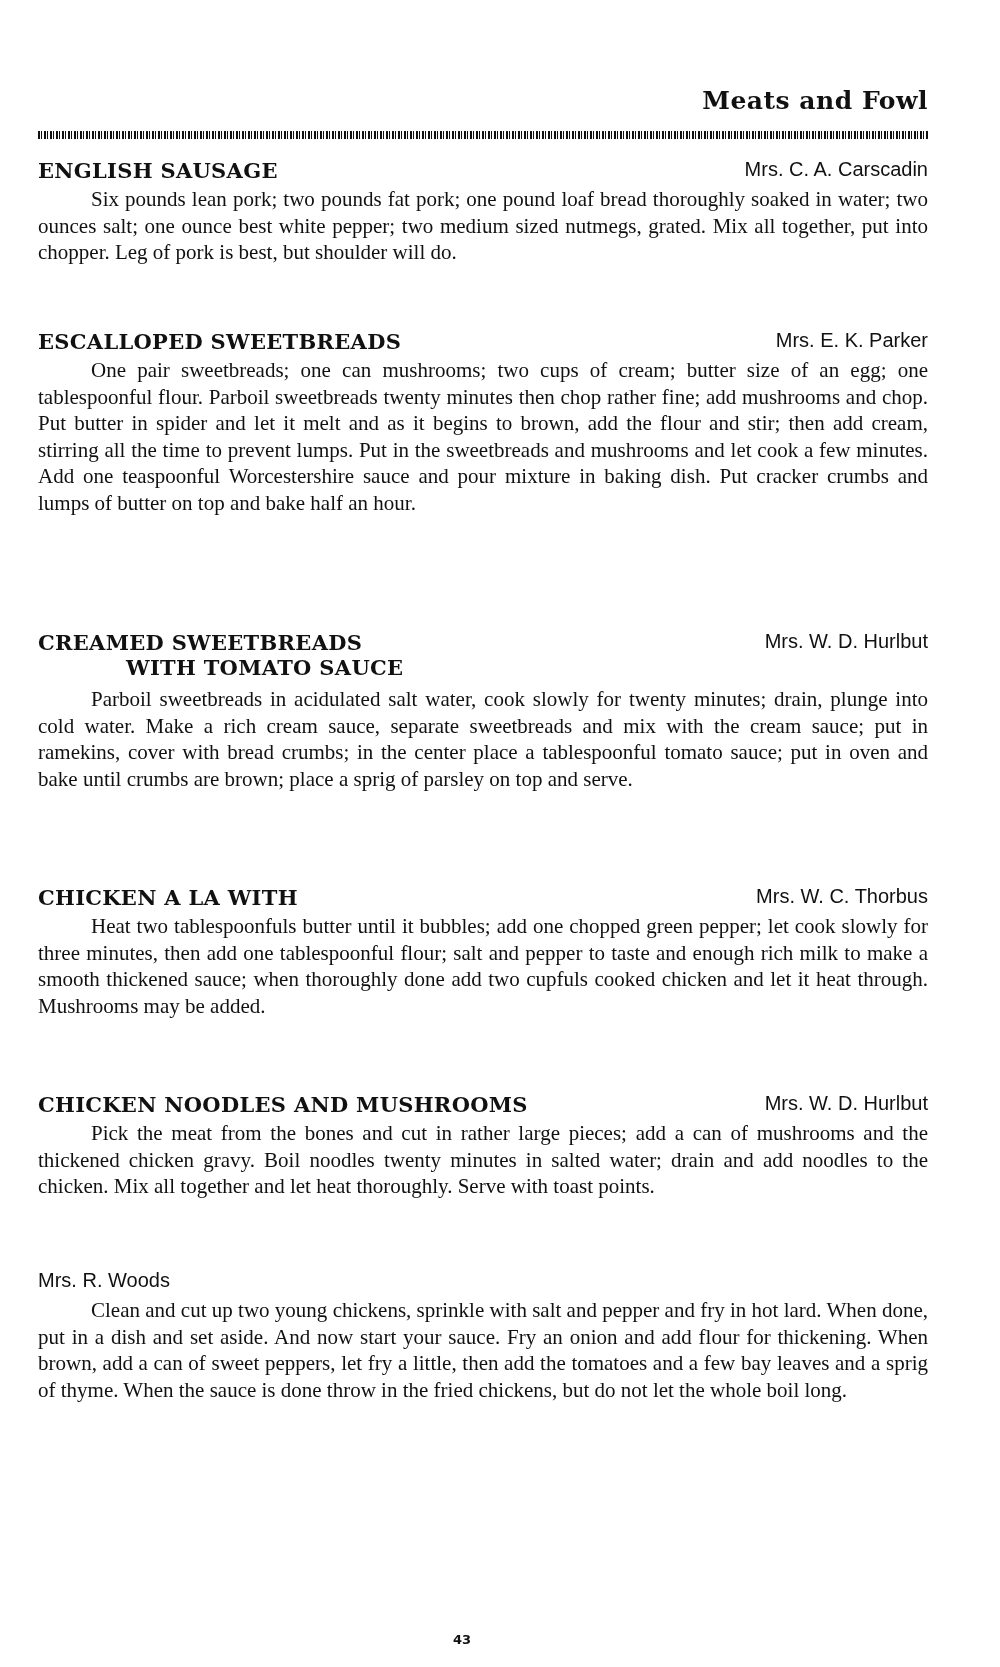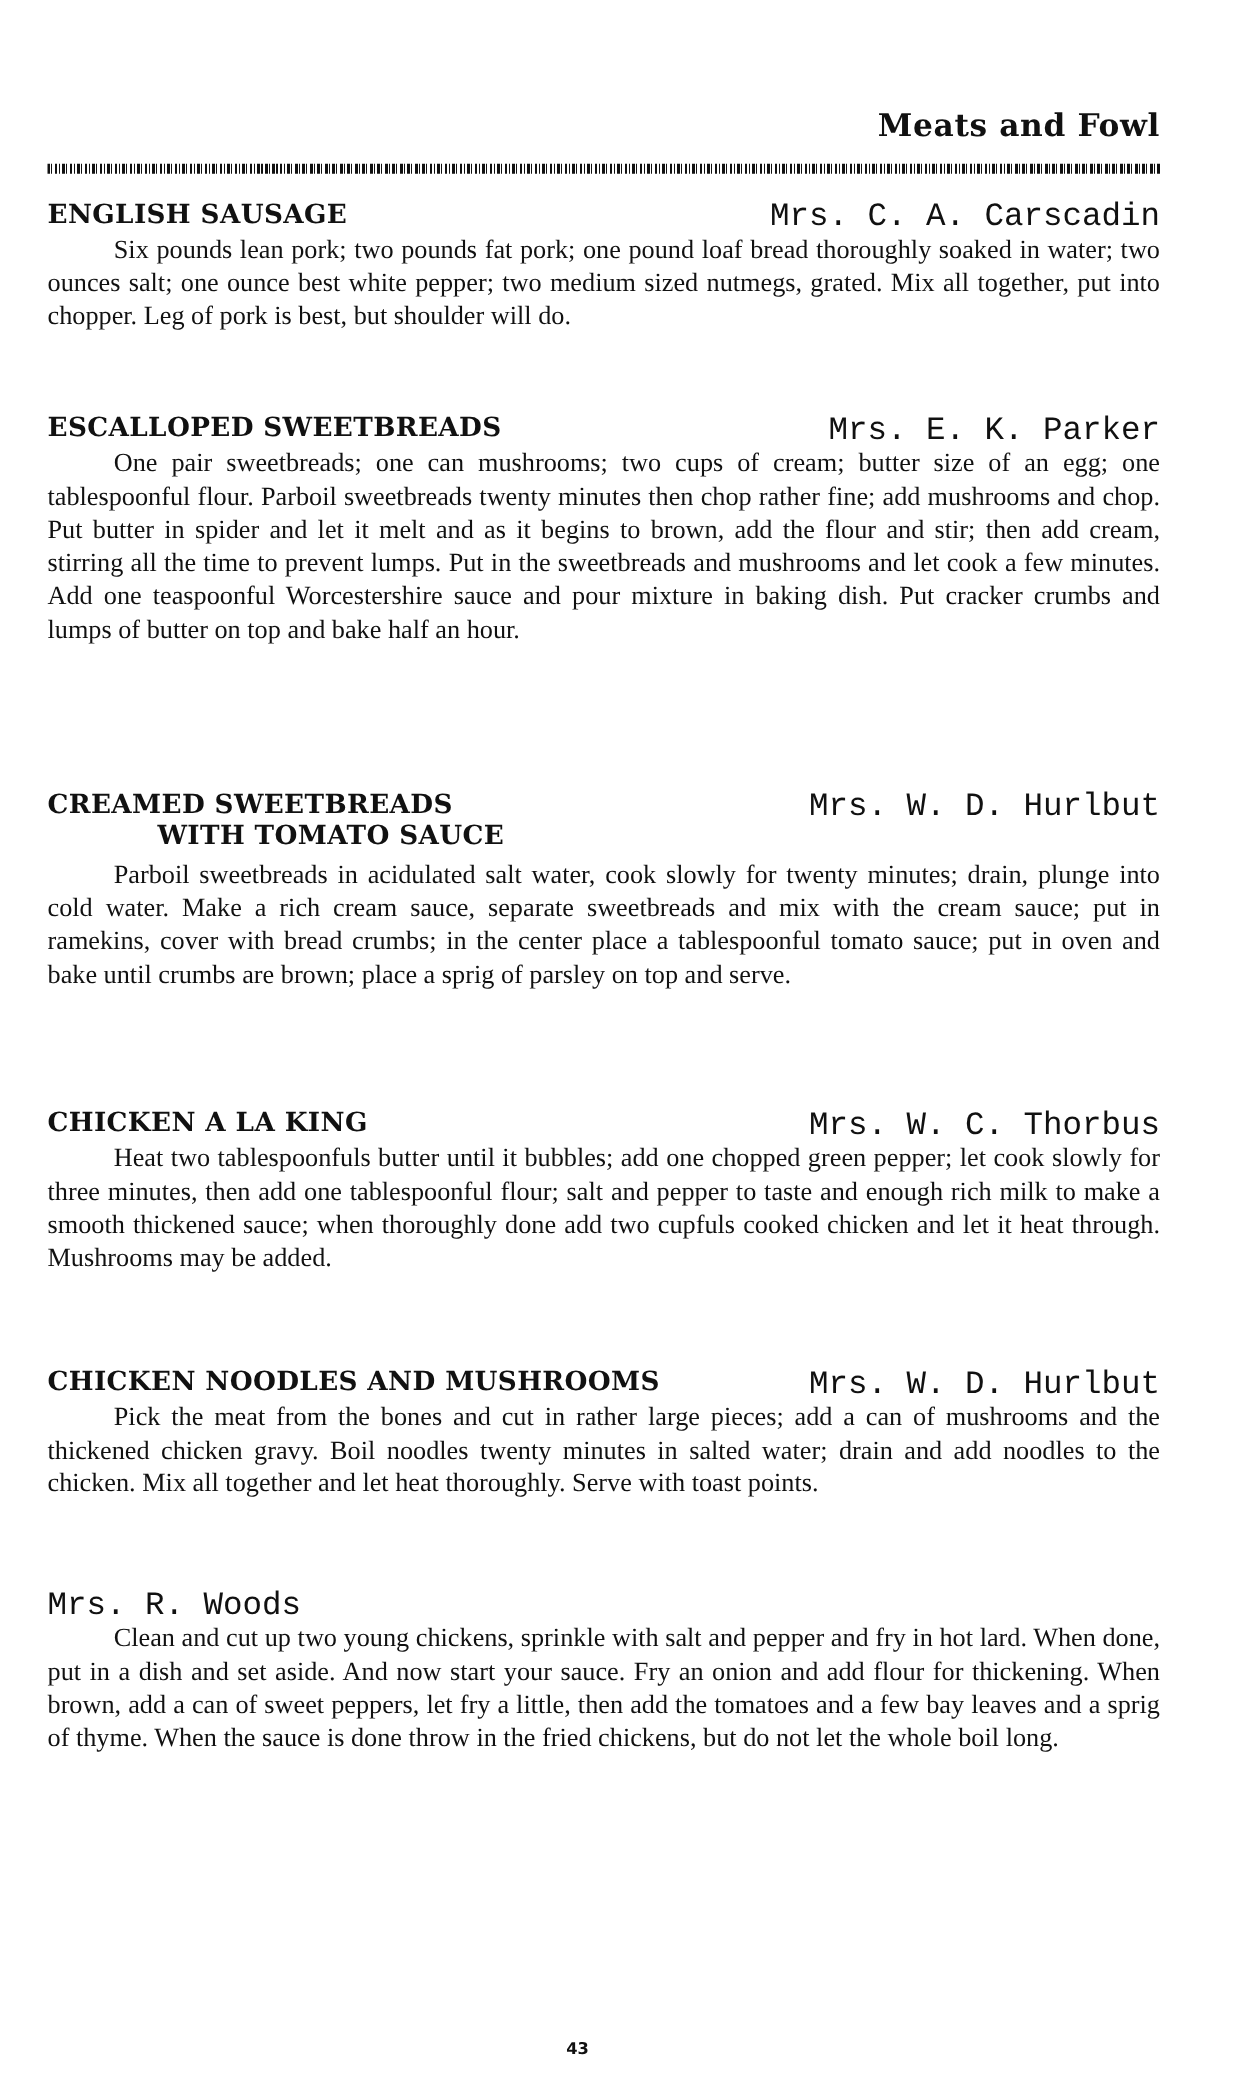--- a/index.html
+++ b/index.html
@@ -9,21 +9,21 @@
   .running-head { position: absolute; top: 86px; right: 0; font-weight: bold;
                   font-size: 25px; letter-spacing: 0.5px; font-family: "DejaVu Serif", serif; }
   .rule { position: absolute; top: 131px; left: 0; width: 890px; height: 8px;
           background: repeating-linear-gradient(90deg, #111 0 2px, #fff 2px 3px, #111 3px 4px, #fff 4px 6px); }
   .recipe { position: absolute; left: 0; width: 890px; }
   .head-row { display: flex; justify-content: space-between; 
               height: 28px; }
   .title { font-weight: bold; font-size: 21px; letter-spacing: 0.3px;
            font-family: "DejaVu Serif", serif; white-space: nowrap; }
   .title .sub { display: block; padding-left: 88px; }
-  .author { font-size: 26px; font-family: Liberation Mono, monospace; white-space: nowrap; }
+  .author { font-size: 20px; font-family: Liberation Sans, sans-serif; white-space: nowrap; }
   .body { font-size: 21px; line-height: 26.5px; text-align: justify;
           text-indent: 53px; font-family: "Liberation Serif", serif; margin: 0; }
   .multi .head-row { height: 56px; gap: 16px; }
   .page-number { position: absolute; top: 1632px; left: 453px; font-weight: bold;
                  font-size: 13px; font-family: "DejaVu Sans", sans-serif; }
 </style>
 </head>
 <body>
 
 <div class="page">
@@ -52,21 +52,21 @@
         <span>CREAMED SWEETBREADS</span>
         <span class="sub">WITH TOMATO SAUCE</span>
       </span>
       <span class="author">Mrs. W. D. Hurlbut</span>
     </div>
     <p class="body">Parboil sweetbreads in acidulated salt water, cook slowly for twenty minutes; drain, plunge into cold water. Make a rich cream sauce, separate sweetbreads and mix with the cream sauce; put in ramekins, cover with bread crumbs; in the center place a tablespoonful tomato sauce; put in oven and bake until crumbs are brown; place a sprig of parsley on top and serve.</p>
   </div>
 
   <div class="recipe" style="top:885px">
     <div class="head-row">
-      <span class="title">CHICKEN A LA KING</span>
+      <span class="title">CHICKEN A LA WITH</span>
       <span class="author">Mrs. W. C. Thorbus</span>
     </div>
     <p class="body">Heat two tablespoonfuls butter until it bubbles; add one chopped green pepper; let cook slowly for three minutes, then add one tablespoonful flour; salt and pepper to taste and enough rich milk to make a smooth thickened sauce; when thoroughly done add two cupfuls cooked chicken and let it heat through. Mushrooms may be added.</p>
   </div>
 
   <div class="recipe" style="top:1092px">
     <div class="head-row">
       <span class="title">CHICKEN NOODLES AND MUSHROOMS</span>
       <span class="author">Mrs. W. D. Hurlbut</span>
     </div>

